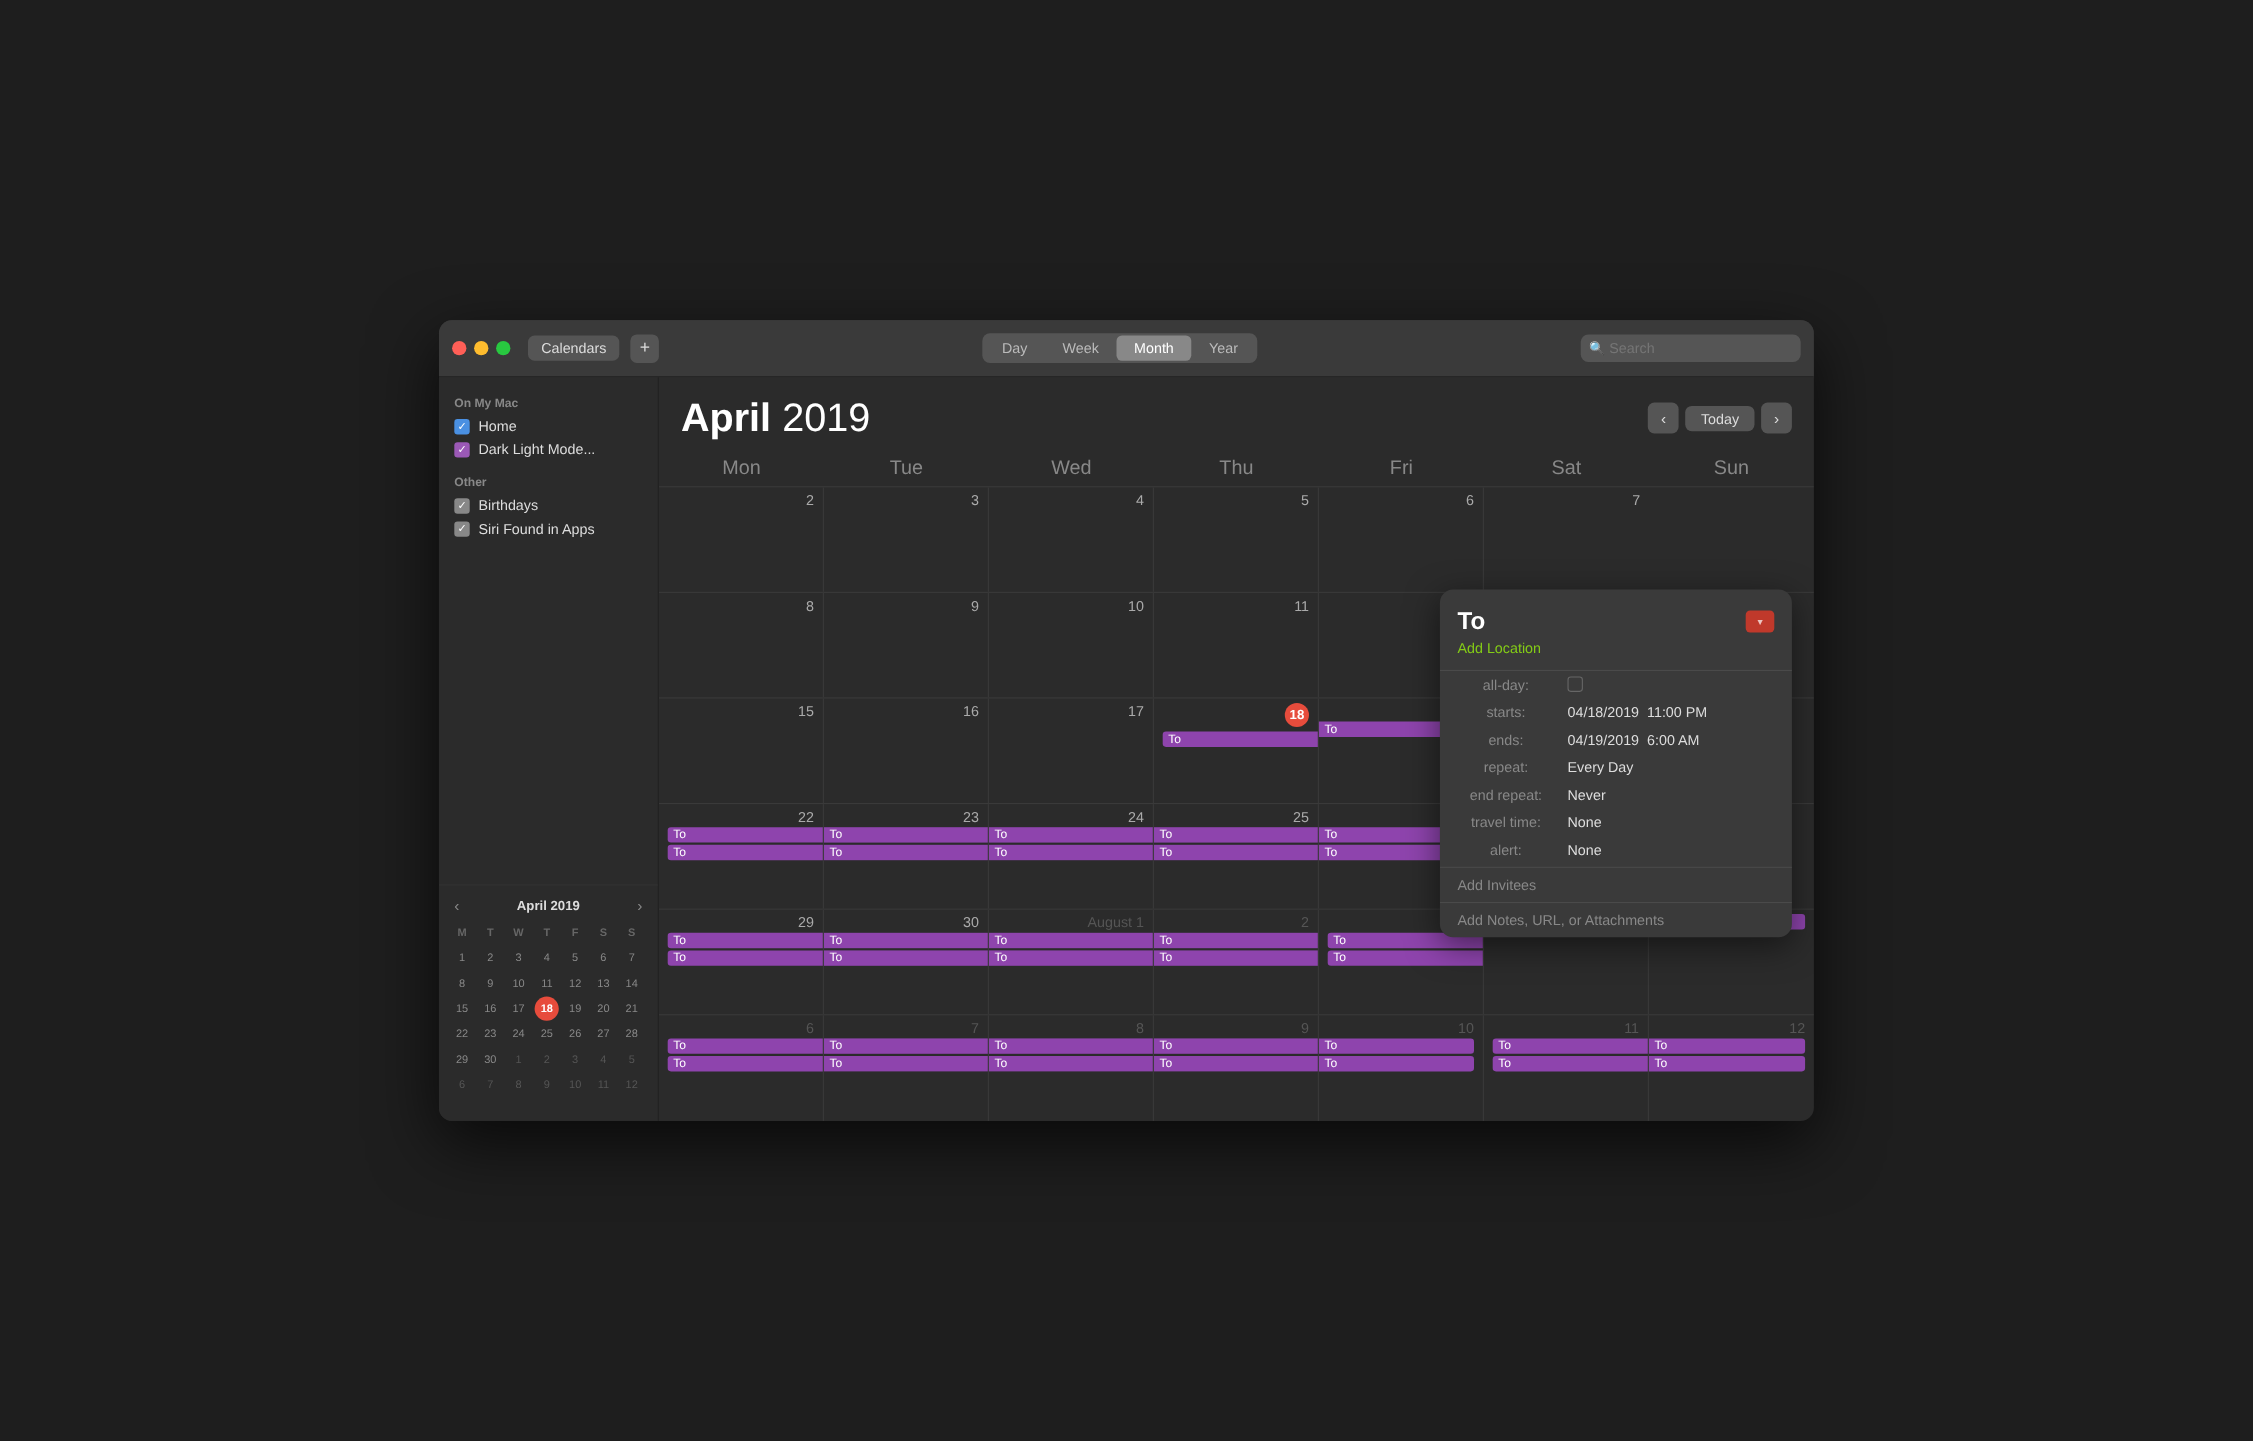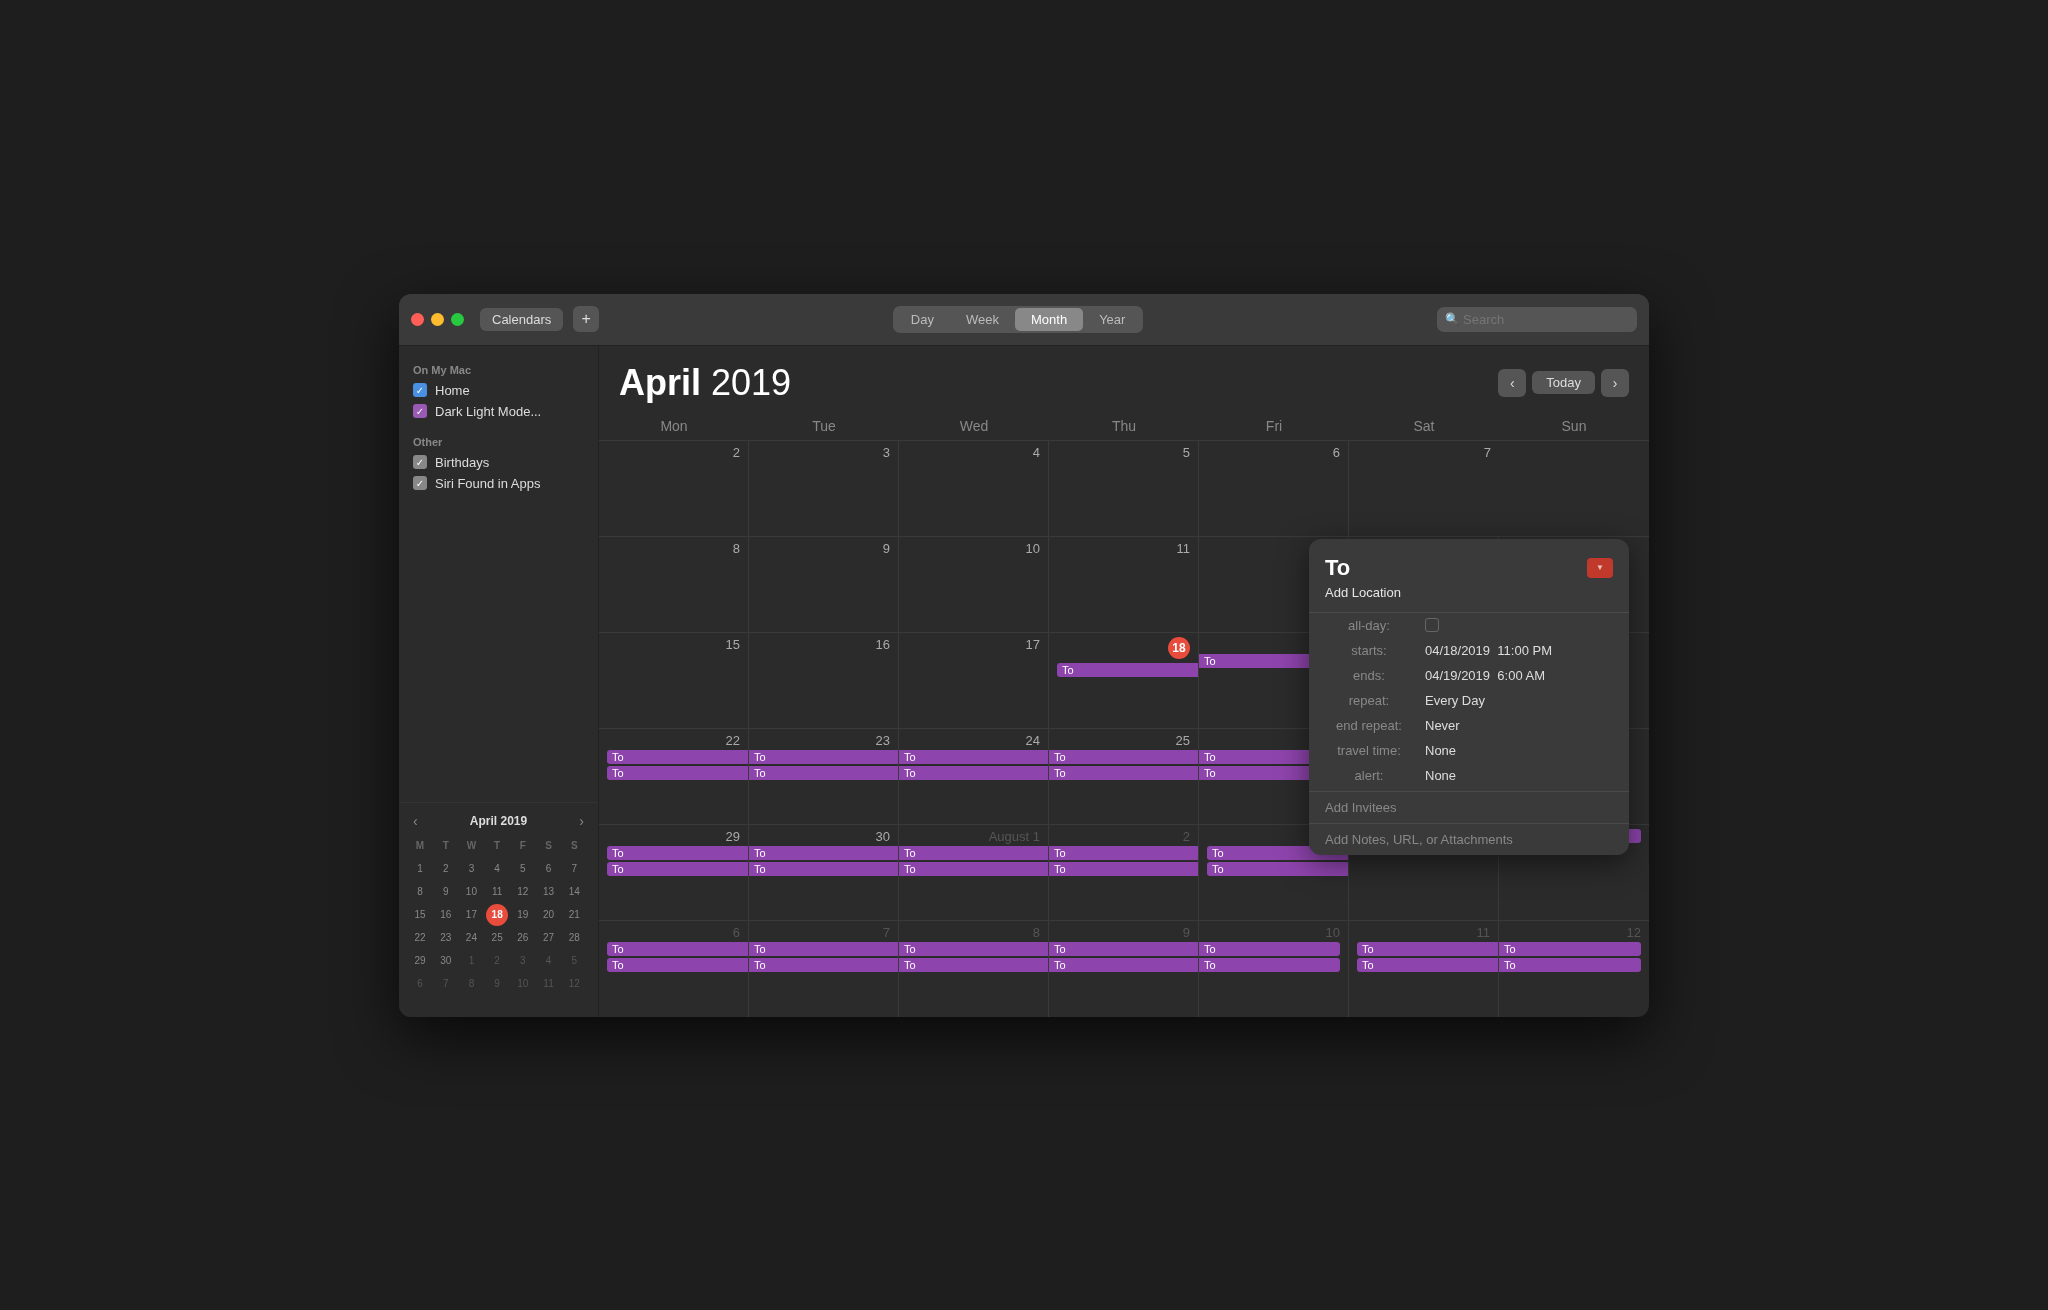--- a/index.html
+++ b/index.html
@@ -249,21 +249,21 @@
     
     .day-headers {
       display: grid;
       grid-template-columns: repeat(7, 1fr);
       border-bottom: 1px solid #3a3a3a;
       padding: 0 0;
     }
     .day-header {
       text-align: center;
       color: #888;
-      font-size: 14px;
+      font-size: 18px;
       padding: 4px 0 6px;
     }
     
     .cal-grid {
       flex: 1;
       display: grid;
       grid-template-rows: repeat(6, 1fr);
       overflow: hidden;
     }
     .cal-week {
@@ -359,21 +359,21 @@
       align-items: center;
       justify-content: center;
     }
     .popup-color-btn::after {
       content: '▼';
       color: rgba(255,255,255,0.7);
       font-size: 8px;
     }
     .popup-location {
       padding: 0 16px 12px;
-      color: #e5e5e5;
+      color: #84cc16;
       font-size: 13px;
       border-bottom: 1px solid #4a4a4a;
     }
     .popup-row {
       display: grid;
       grid-template-columns: 100px 1fr;
       padding: 5px 16px;
       font-size: 13px;
     }
     .popup-label {

